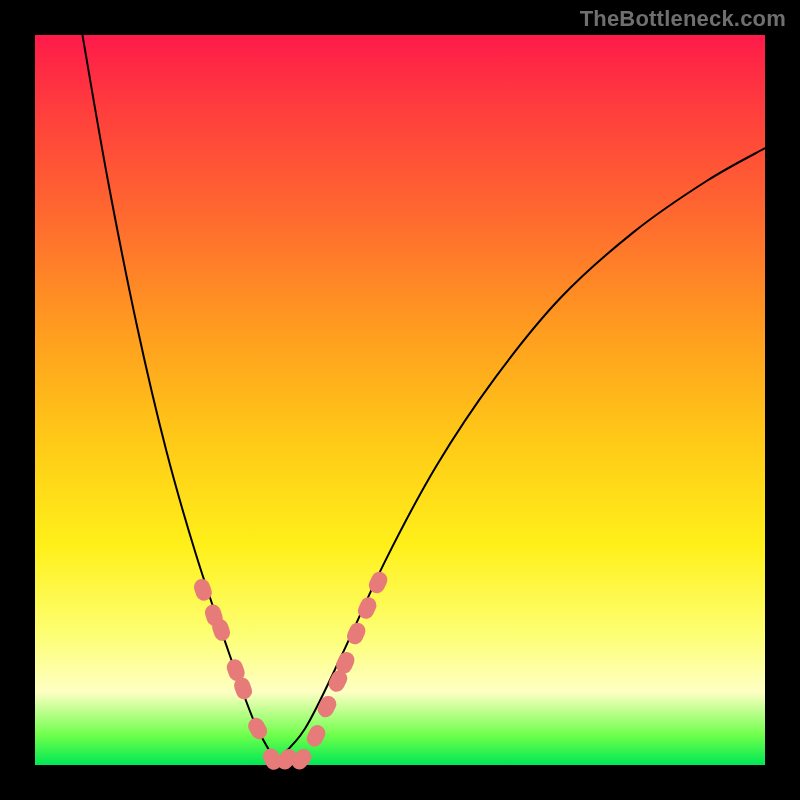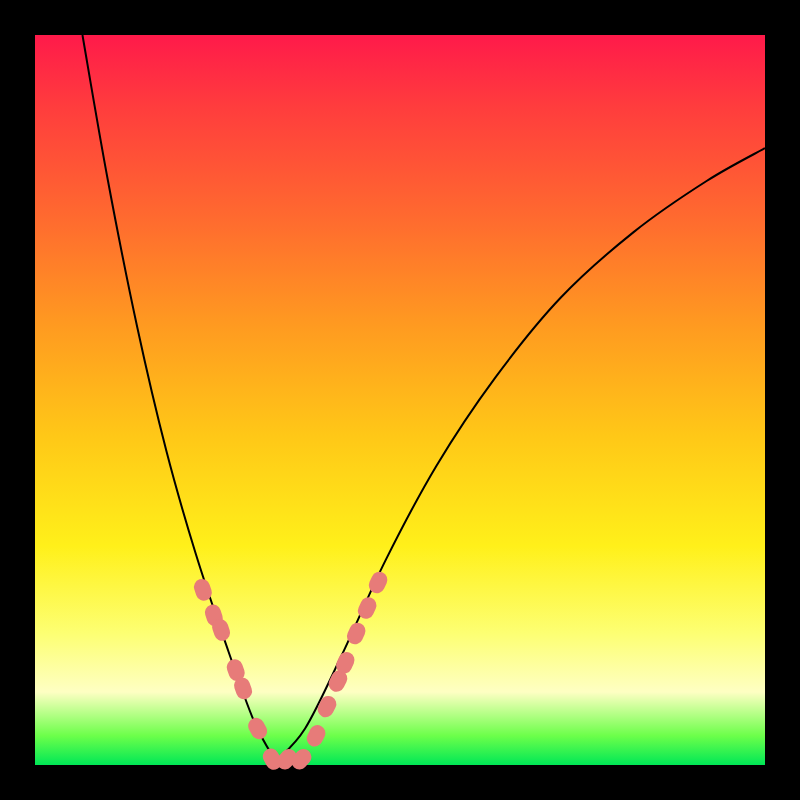--- a/index.html
+++ b/index.html
@@ -89,13 +89,14 @@
           <rect x="270.05" y="692.8" width="22" height="16" rx="8" ry="8" class="marker" transform="rotate(-63.434948822922046 281.05 700.8)"></rect>
           <rect x="281" y="663.6" width="22" height="16" rx="8" ry="8" class="marker" transform="rotate(-63.434948822922046 292 671.6)"></rect>
           <rect x="291.95" y="638.05" width="22" height="16" rx="8" ry="8" class="marker" transform="rotate(-63.434948822922046 302.95 646.05)"></rect>
           <rect x="299.25" y="619.8" width="22" height="16" rx="8" ry="8" class="marker" transform="rotate(-65.22485943116807 310.25 627.8)"></rect>
           <rect x="310.2" y="590.6" width="22" height="16" rx="8" ry="8" class="marker" transform="rotate(-65.22485943116807 321.2 598.6)"></rect>
           <rect x="321.15000000000003" y="565.0500000000001" width="22" height="16" rx="8" ry="8" class="marker" transform="rotate(-65.22485943116807 332.15000000000003 573.0500000000001)"></rect>
           <rect x="332.09999999999997" y="539.5" width="22" height="16" rx="8" ry="8" class="marker" transform="rotate(-65.22485943116807 343.09999999999997 547.5)"></rect>
         </g>
     </svg>
   </div>
+  <div class="watermark">TheBottleneck.com</div>
 </div>
 
 </body></html>

